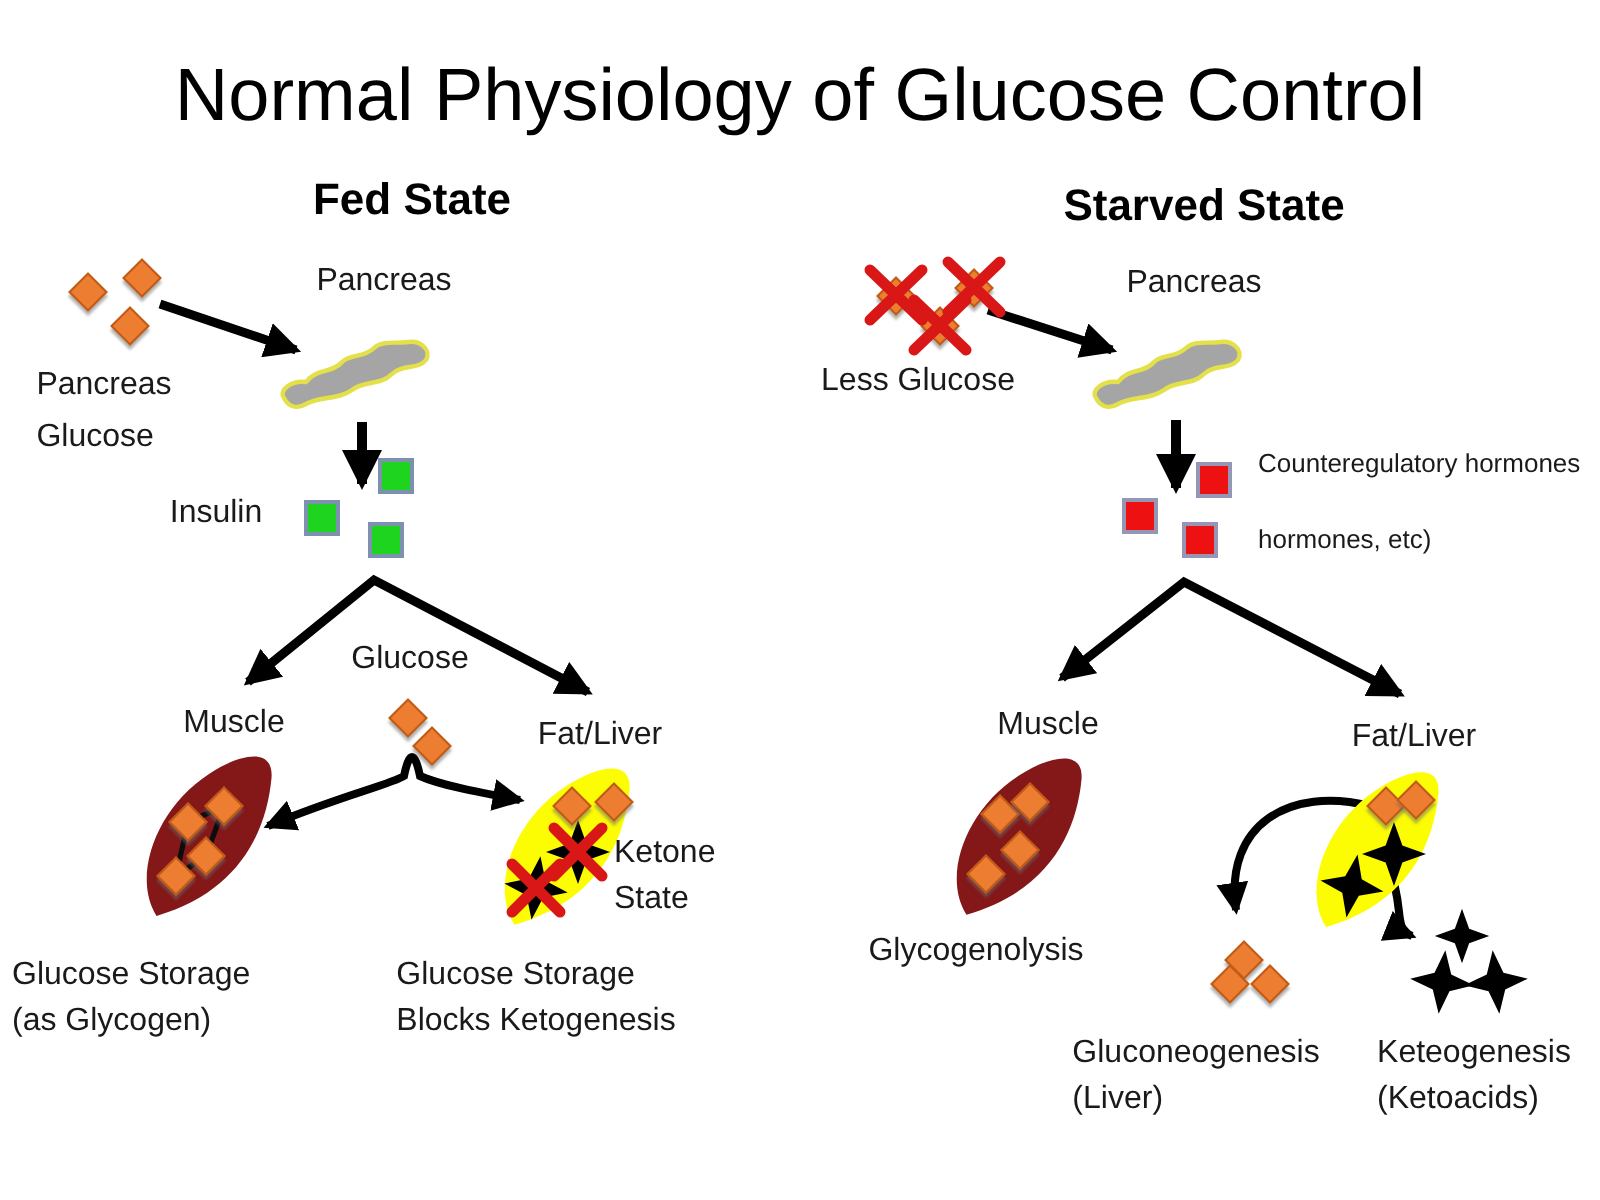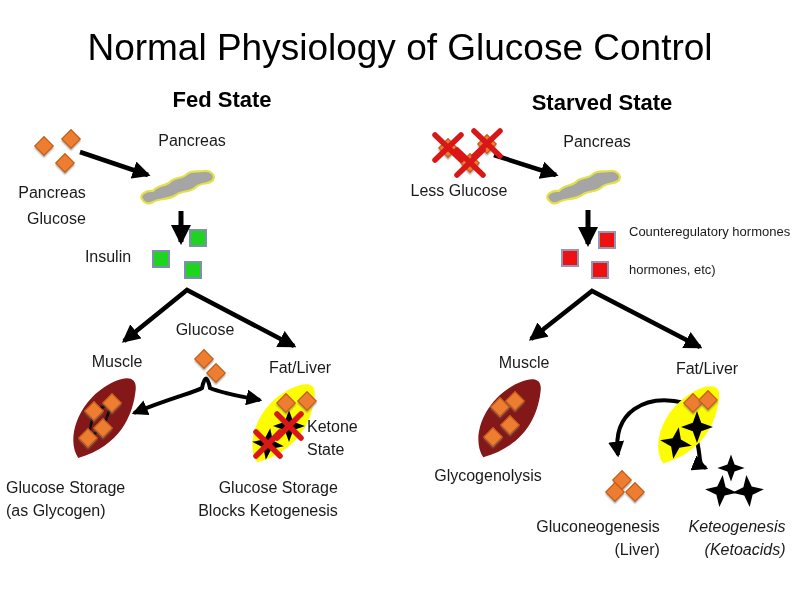--- a/index.html
+++ b/index.html
@@ -1,20 +1,20 @@
 <!DOCTYPE html>
 <html><head>
 <meta charset="utf-8">
 <style>
   html,body{margin:0;padding:0;background:#fff;}
   .stage{position:relative;width:800px;height:600px;background:#ffffff;overflow:hidden;
          font-family:"Liberation Sans",sans-serif;color:#1a1a1a;}
   .layer{position:absolute;left:0;top:0;pointer-events:none;}
   .lbl{position:absolute;white-space:nowrap;font-size:16px;line-height:24px;}
-  .ctr{transform:translateX(-50%);text-align:right;}
+  .ctr{transform:translateX(-50%);text-align:left;}
   .title{font-size:37px;line-height:46px;color:#000;}
   .heading{font-size:22px;font-weight:bold;color:#000;}
   .small{font-size:13px;line-height:19px;}
   .diamond{position:absolute;width:12px;height:12px;background:#ED7D31;border:1.6px solid #BF5B17;
            transform:rotate(45deg);box-shadow:1.5px 1.5px 1.5px rgba(110,110,110,.55);z-index:2;}
   .gsq{position:absolute;width:14px;height:14px;background:#1ED41E;border:2px solid #7D90B0;z-index:2;}
   .rsq{position:absolute;width:14px;height:14px;background:#EE1111;border:2px solid #9595B5;z-index:2;}
   .z0{z-index:1}.z2{z-index:3}.z3{z-index:4}
 </style>
 </head>
@@ -113,21 +113,21 @@
     </g>
     <g stroke="#D91717" stroke-width="5.5" stroke-linecap="round">
       <line x1="277" y1="414" x2="301" y2="438"></line>
         <line x1="277" y1="438" x2="301" y2="414"></line>
       <line x1="256" y1="432" x2="280" y2="456"></line>
         <line x1="256" y1="456" x2="280" y2="432"></line>
     </g>
   </svg>
 
   <div class="lbl ctr title z3" style="left:400px;top:25px;">Normal Physiology of Glucose Control</div>
-  <div class="lbl ctr heading z3" style="left:222px;top:88px;">Fed State</div>
+  <div class="lbl ctr heading z3" style="left:206px;top:88px;">Fed State</div>
   <div class="lbl ctr heading z3" style="left:602px;top:91px;">Starved State</div>
 
   <div class="lbl ctr z3" style="left:52px;top:180px;line-height:26px;">
     <span>Pancreas</span><br>
     <span>Glucose</span>
   </div>
   <div class="lbl ctr z3" style="left:192px;top:129px;">Pancreas</div>
   <div class="lbl ctr z3" style="left:108px;top:245px;">Insulin</div>
   <div class="lbl ctr z3" style="left:205px;top:318px;">Glucose</div>
   <div class="lbl ctr z3" style="left:117px;top:350px;">Muscle</div>
@@ -152,18 +152,18 @@
     <br>
     <span>hormones, etc)</span>
   </div>
   <div class="lbl ctr z3" style="left:524px;top:351px;">Muscle</div>
   <div class="lbl ctr z3" style="left:707px;top:357px;">Fat/Liver</div>
   <div class="lbl ctr z3" style="left:488px;top:464px;">Glycogenolysis</div>
   <div class="lbl ctr z3" style="left:598px;top:515px;line-height:23px;">
     <span>Gluconeogenesis</span><br>
     <span>(Liver)</span>
   </div>
-  <div class="lbl ctr z3" style="left:737px;top:515px;line-height:23px;font-style:italic;">
+  <div class="lbl ctr z3" style="left:737px;top:515px;line-height:23px;">
     <span>Keteogenesis</span><br>
     <span>(Ketoacids)</span>
   </div>
 
 </div>
 
 </body></html>

